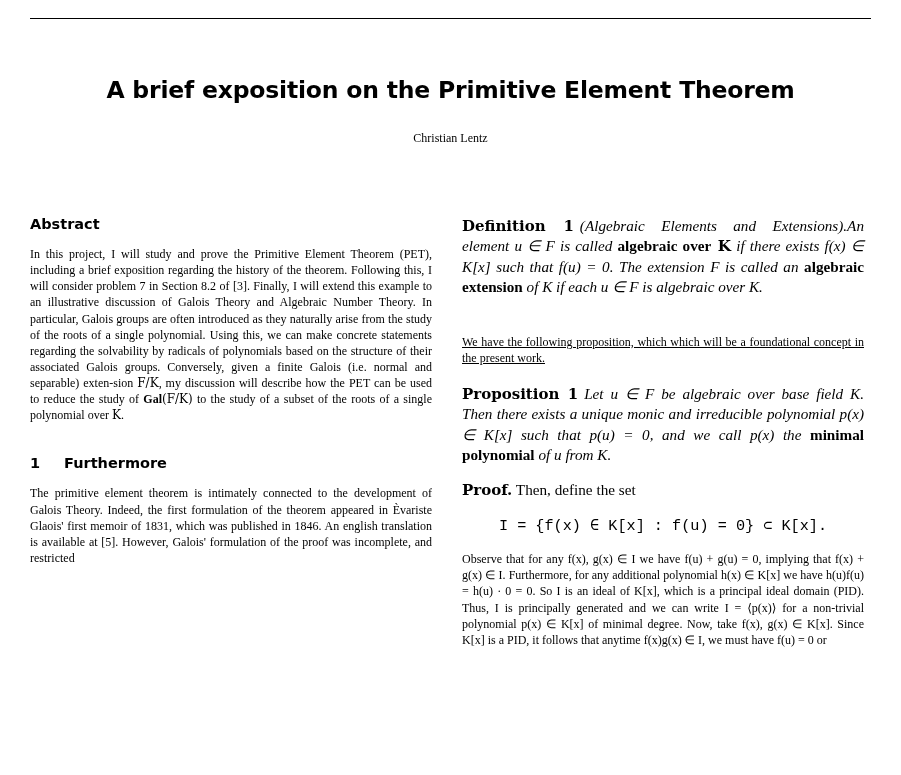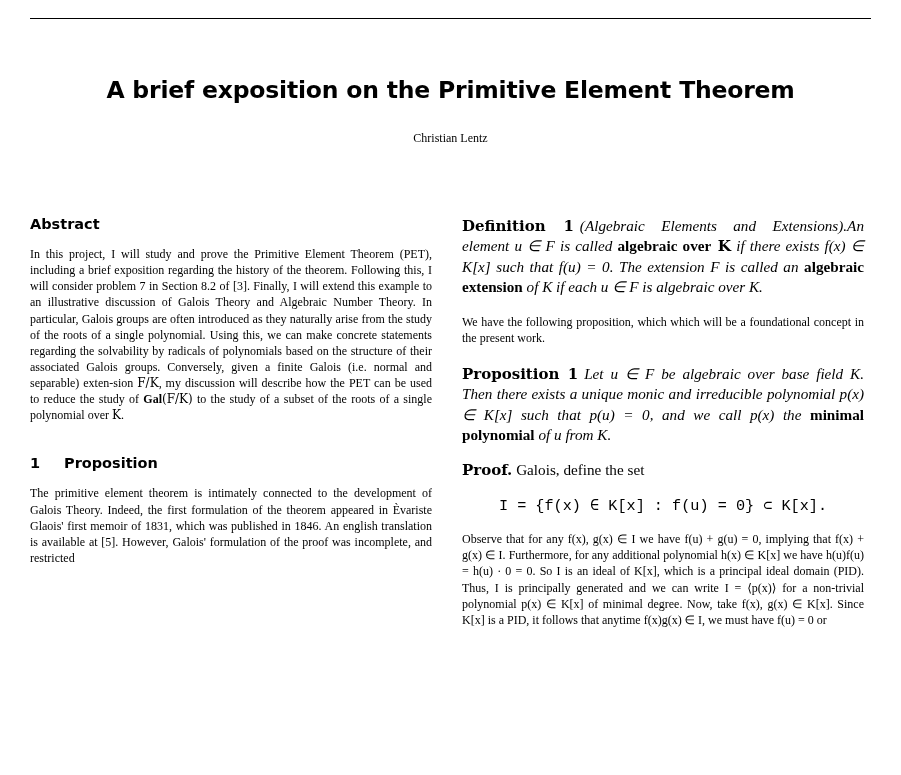--- a/index.html
+++ b/index.html
@@ -122,36 +122,36 @@
   <div class="columns">
 
     <div class="col">
 
       <div class="sec-head">Abstract</div>
 
       <p class="body"><span>In this project, I will study and prove the Primitive Element Theorem (PET), including a brief exposition regarding the history of the theorem. Following this, I will consider problem 7 in Section 8.2 of [3]. Finally, I will extend this example to an illustrative discussion of Galois Theory and Algebraic Number Theory. In particular, Galois groups are often introduced as they naturally arise from the study of the roots of a single polynomial. Using this, we can make concrete statements regarding the solvability by radicals of polynomials based on the structure of their associated Galois groups. Conversely, given a finite Galois (i.e. normal and separable) exten-sion </span><span class="bb">F/K</span><span>, my discussion will describe how the PET can be used to reduce the study of </span><b>Gal</b><span class="bb">(F/K)</span><span> to the study of a subset of the roots of a single polynomial over </span><span class="bb">K</span><span>.</span></p>
 
       <div class="sec-head numbered para-gap" style="margin-top:32px;">
         <span class="sec-num">1</span>
-        <span>Proposition</span>
+        <span>Furthermore</span>
       </div>
 
       <p class="body">The primitive element theorem is intimately connected to the development of Galois Theory. Indeed, the first formulation of the theorem appeared in Èvariste Glaois' first memoir of 1831, which was published in 1846. An english translation is available at [5]. However, Galois' formulation of the proof was incomplete, and restricted</p>
 
     </div>
 
     <div class="col">
 
       <p class="stmt"><span class="thm-head">Definition 1</span><span class="italic" style="margin-left:6px;">(Algebraic Elements and Extensions).</span><span class="italic">An element u ∈ F is called </span><span class="bolditalic">algebraic over</span><span class="bb" style="font-weight:bold;"> K</span><span class="italic"> if there exists f(x) ∈ K[x] such that f(u) = 0. The extension F is called an </span><span class="bolditalic">algebraic extension</span><span class="italic"> of K if each u ∈ F is algebraic over K.</span></p>
 
-      <p class="body" style="margin-top:16px;">We have the following proposition, which which will be a foundational concept in the present work.</p>
+      <p class="body" style="margin-top:36px;text-decoration:underline;">We have the following proposition, which which will be a foundational concept in the present work.</p>
 
       <p class="stmt" style="margin-top:18px;"><span class="thm-head">Proposition 1</span><span class="italic" style="margin-left:6px;">Let u ∈ F be algebraic over base field K. Then there exists a unique monic and irreducible polynomial p(x) ∈ K[x] such that p(u) = 0, and we call p(x) the </span><span class="bolditalic">minimal polynomial</span><span class="italic"> of u from K.</span></p>
 
-      <p class="stmt" style="margin-bottom:0;"><span class="thm-head">Proof.</span><span> Galois, define the set</span></p>
+      <p class="stmt" style="margin-bottom:0;"><span class="thm-head">Proof.</span><span> Then, define the set</span></p>
 
       <div class="displaymath">I = {f(x) ∈ K[x] : f(u) = 0} ⊂ K[x].</div>
 
       <p class="body">Observe that for any f(x), g(x) ∈ I we have f(u) + g(u) = 0, implying that f(x) + g(x) ∈ I. Furthermore, for any additional polynomial h(x) ∈ K[x] we have h(u)f(u) = h(u) · 0 = 0. So I is an ideal of K[x], which is a principal ideal domain (PID). Thus, I is principally generated and we can write I = ⟨p(x)⟩ for a non-trivial polynomial p(x) ∈ K[x] of minimal degree. Now, take f(x), g(x) ∈ K[x]. Since K[x] is a PID, it follows that anytime f(x)g(x) ∈ I, we must have f(u) = 0 or</p>
 
     </div>
 
   </div>
 </div>
 

